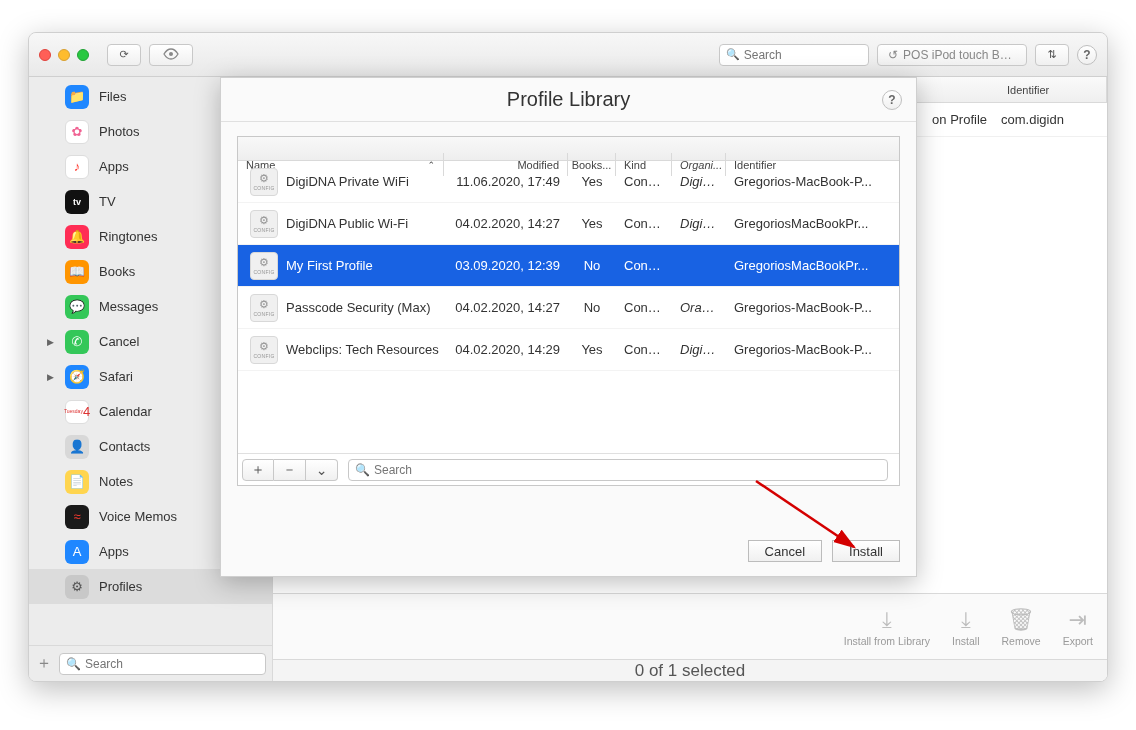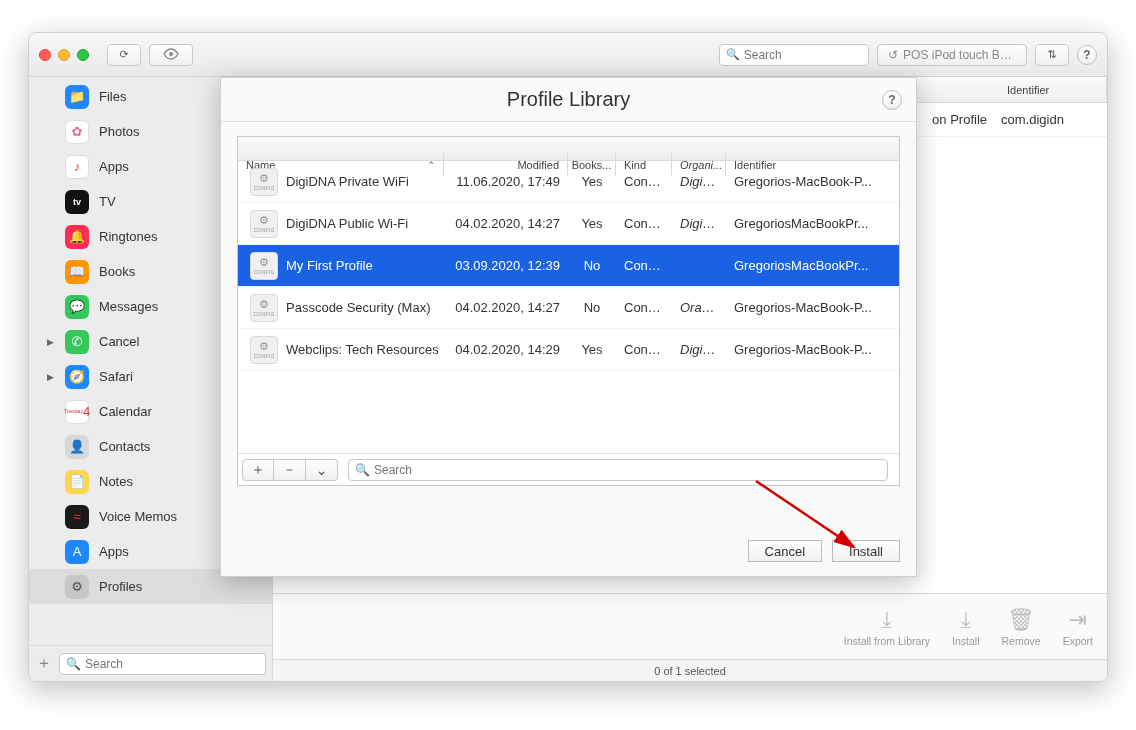--- a/index.html
+++ b/index.html
@@ -89,21 +89,21 @@
   .main-header .col { padding:0 10px; border-right:1px solid #d9d9d9; height:100%; display:flex;align-items:center;}
   .main-rows { flex:1; }
   .main-row { height:34px; display:flex; align-items:center; padding:0 10px; font-size:13px; color:#333; border-bottom:1px solid #f0f0f0;}
   .main-actions {
     height: 66px; border-top:1px solid #d9d9d9; display:flex; align-items:center;
     justify-content:flex-end; padding: 0 14px; gap: 22px;
     background:#fafafa;
   }
   .action { display:flex; flex-direction:column; align-items:center; gap:2px; font-size:10.5px; color:#9a9a9a;}
   .action .glyph { font-size: 22px; color:#bdbdbd;}
-  .status-bar { height:22px; border-top:1px solid #d9d9d9; background:#f4f4f4; text-align:center; font-size:11px; color:#555; line-height:22px;}
+  .status-bar { height:22px; border-top:1px solid #d9d9d9; background:#f4f4f4; text-align:center; font-size:17px; color:#555; line-height:22px;}
 
   
   .modal {
     position: absolute; left: 220px; top: 77px; width: 697px; height: 500px;
     background: #fafafa; border: 1px solid #cfcfcf;
     box-shadow: 0 6px 24px rgba(0,0,0,0.25);
     display:flex; flex-direction:column;
   }
   .modal-title-bar { height:44px; display:flex; align-items:center; justify-content:center; position:relative; border-bottom:1px solid #e0e0e0;}
   .modal-title-bar .title { font-size:20px; color:#333; font-weight:400;}

